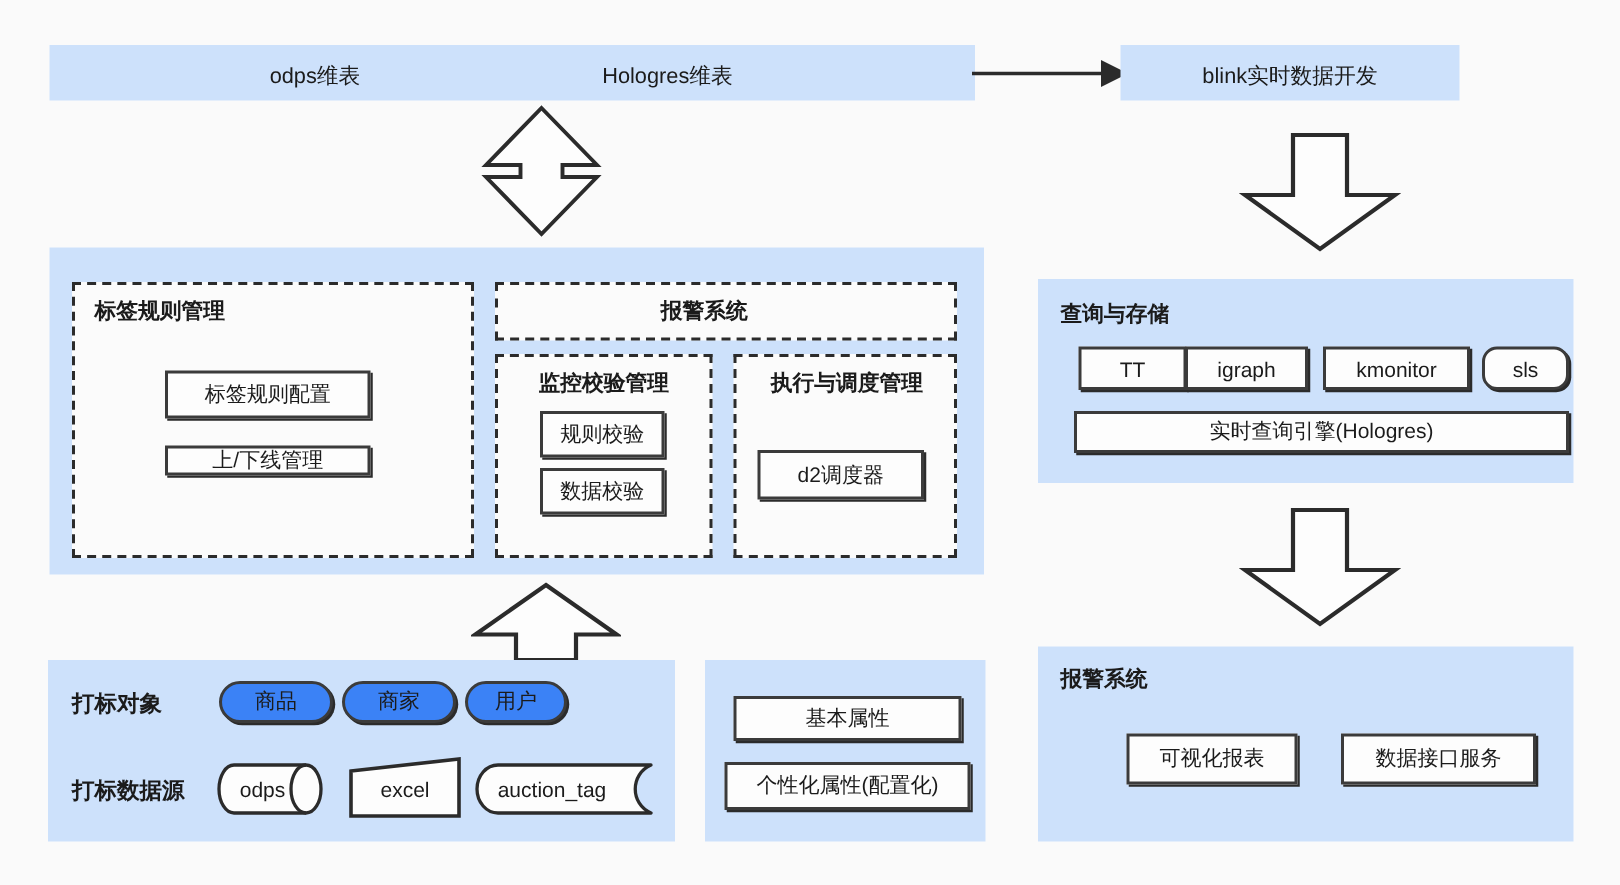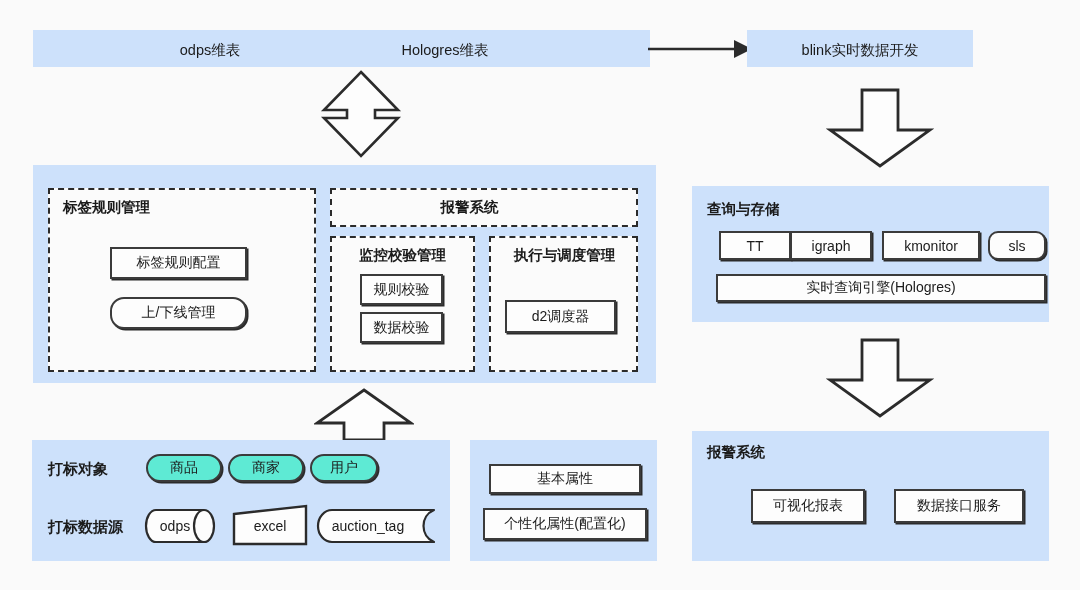--- a/index.html
+++ b/index.html
@@ -54,21 +54,21 @@
     display:flex;
     align-items:center;
     justify-content:center;
     font-size:14px;
     color:#1b1b1b;
     white-space:nowrap;
   }
   .pill{
     position:absolute;
     box-sizing:border-box;
-    background:#5eead4;
+    background:#3b82f6;
     border:2px solid #3b3b3b;
     border-radius:999px;
     box-shadow:1.5px 1.5px 0 #2b2b2b;
     display:flex;
     align-items:center;
     justify-content:center;
     font-size:14px;
     color:#1b1b1b;
     white-space:nowrap;
   }
@@ -124,21 +124,21 @@
   <svg class="arrow" style="left:826px;top:338px;" width="108" height="80" viewBox="0 0 108 80">
     <polygon points="36,2 72,2 72,42 104,42 54,78 4,42 36,42" fill="#fdfdfd" stroke="#2b2b2b" stroke-width="2.8" stroke-linejoin="miter"></polygon>
   </svg>
 
   <div class="panel" style="left:33px;top:165px;width:623px;height:218px;">
   </div>
 
   <div class="dashed" style="left:48px;top:188px;width:268px;height:184px;"></div>
   <div class="dashed-label" style="left:63px;top:198px;">标签规则管理</div>
   <div class="box" style="left:110px;top:247px;width:137px;height:32px;">标签规则配置</div>
-  <div class="box" style="left:110px;top:297px;width:137px;height:32px;border-radius:14px;">上/下线管理</div>
+  <div class="box" style="left:110px;top:297px;width:137px;height:20px;">上/下线管理</div>
 
   <div class="dashed" style="left:330px;top:188px;width:308px;height:39px;"></div>
   <div class="dashed-label" style="left:330px;top:198px;width:279px;text-align:center;">报警系统</div>
 
   <div class="dashed" style="left:330px;top:236px;width:145px;height:136px;"></div>
   <div class="dashed-label" style="left:330px;top:246px;width:145px;text-align:center;">监控校验管理</div>
   <div class="box" style="left:360px;top:274px;width:83px;height:31px;">规则校验</div>
   <div class="box" style="left:360px;top:312px;width:83px;height:31px;">数据校验</div>
 
   <div class="dashed" style="left:489px;top:236px;width:149px;height:136px;"></div>

